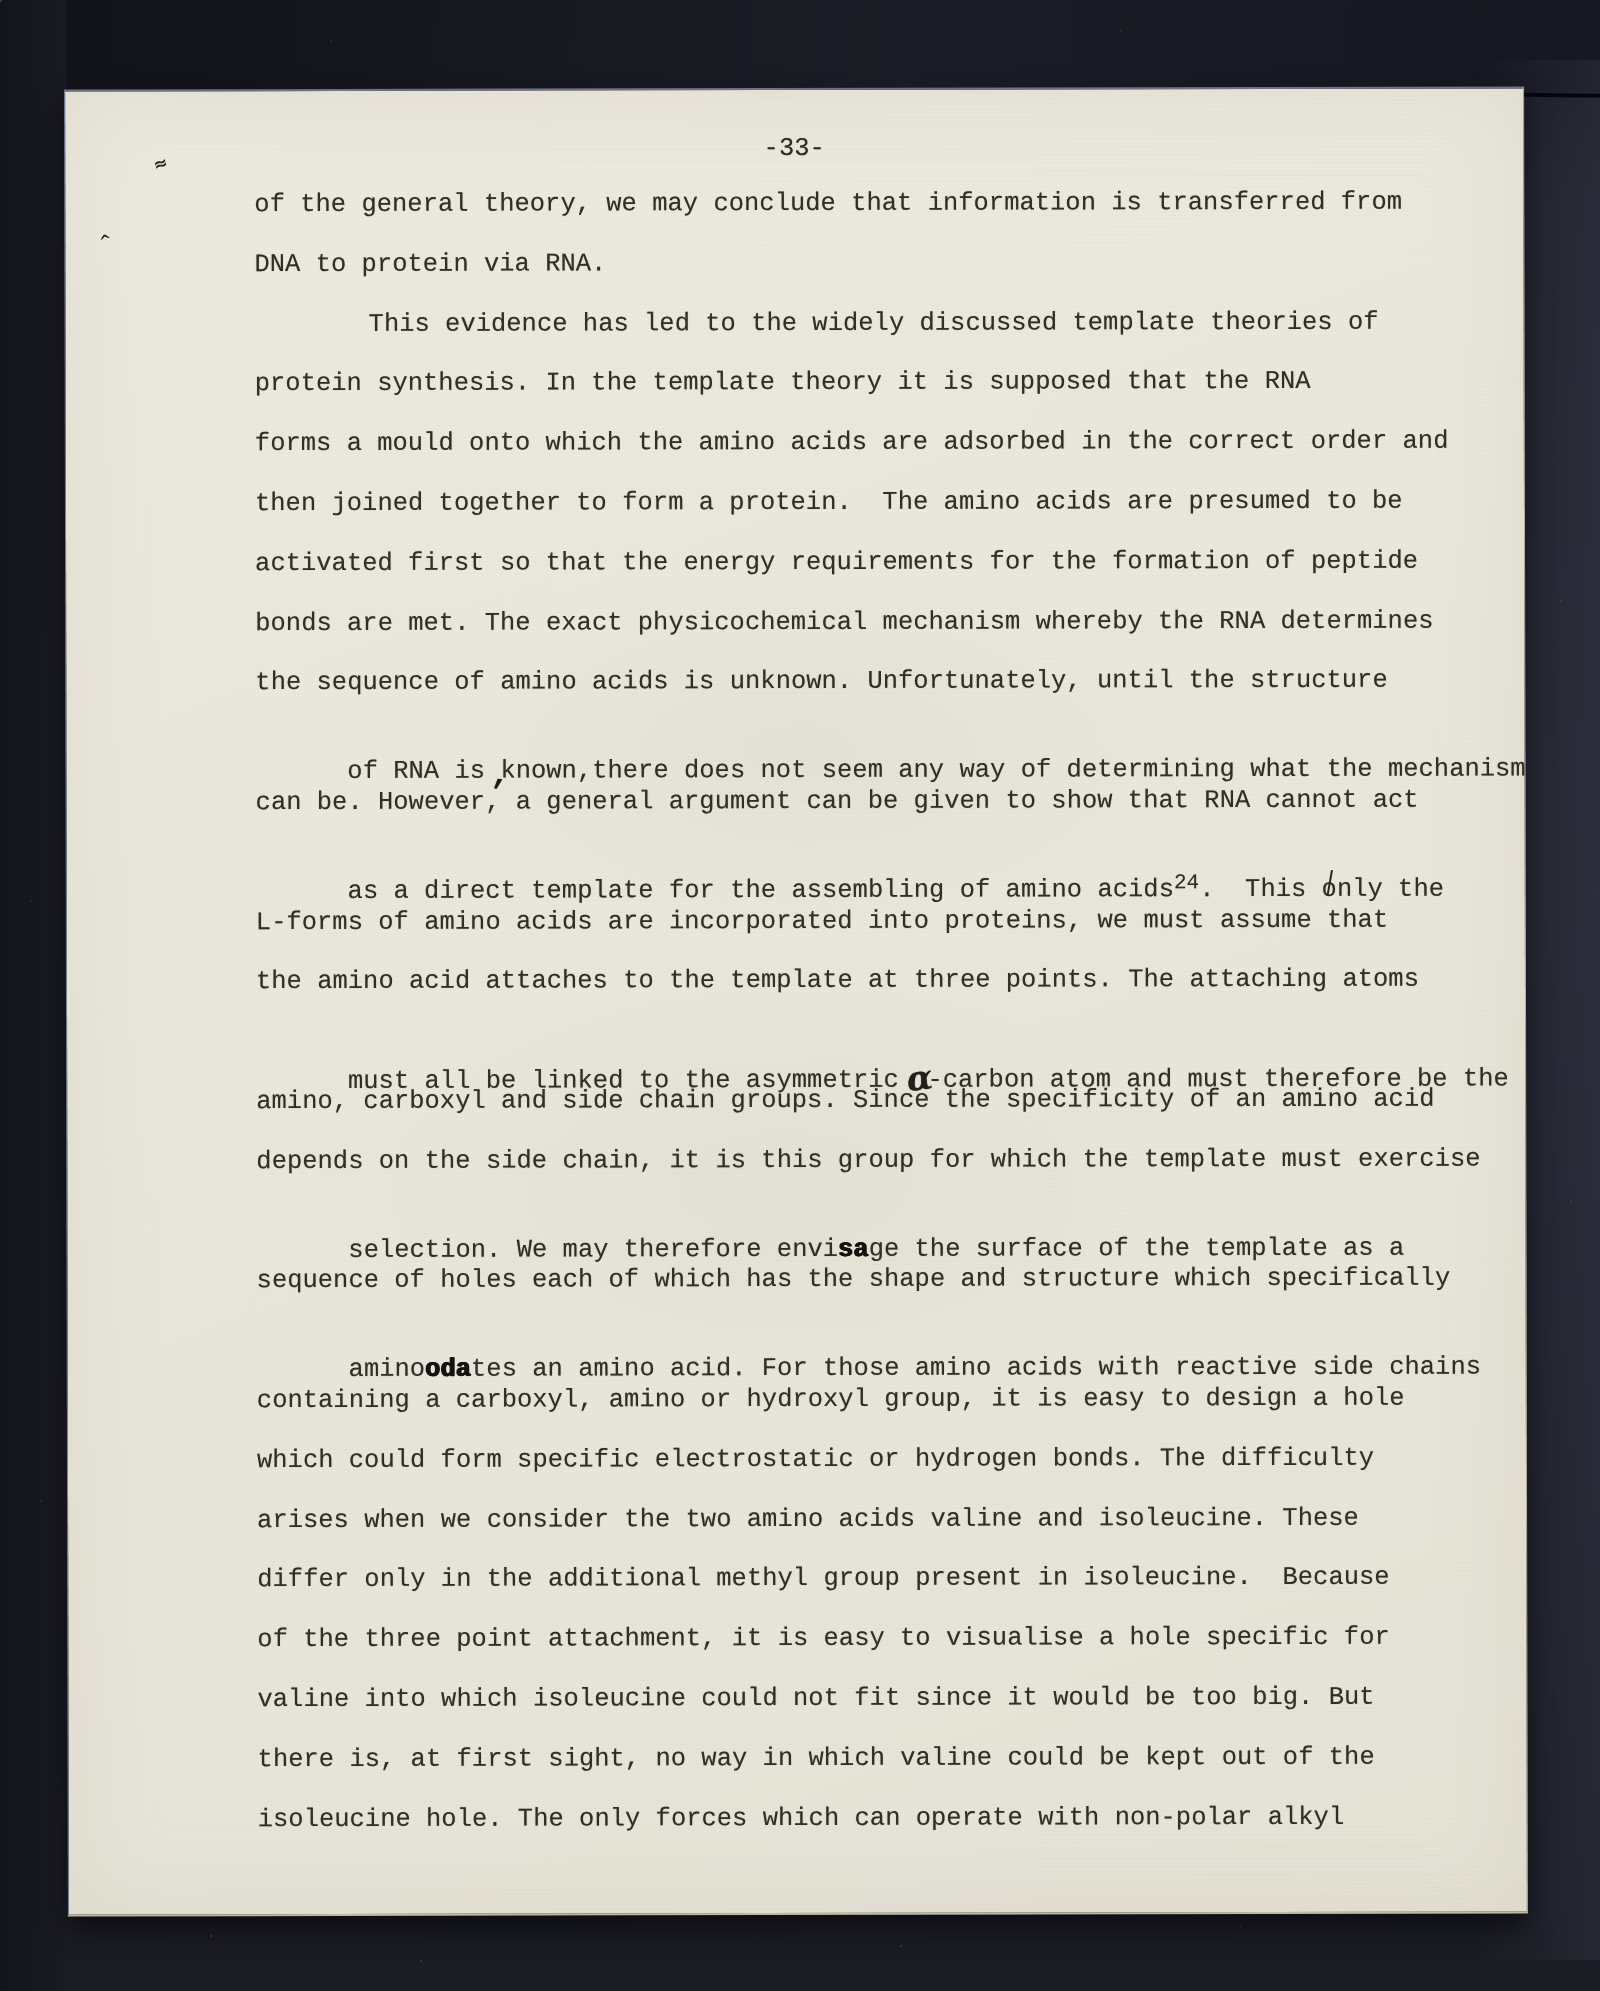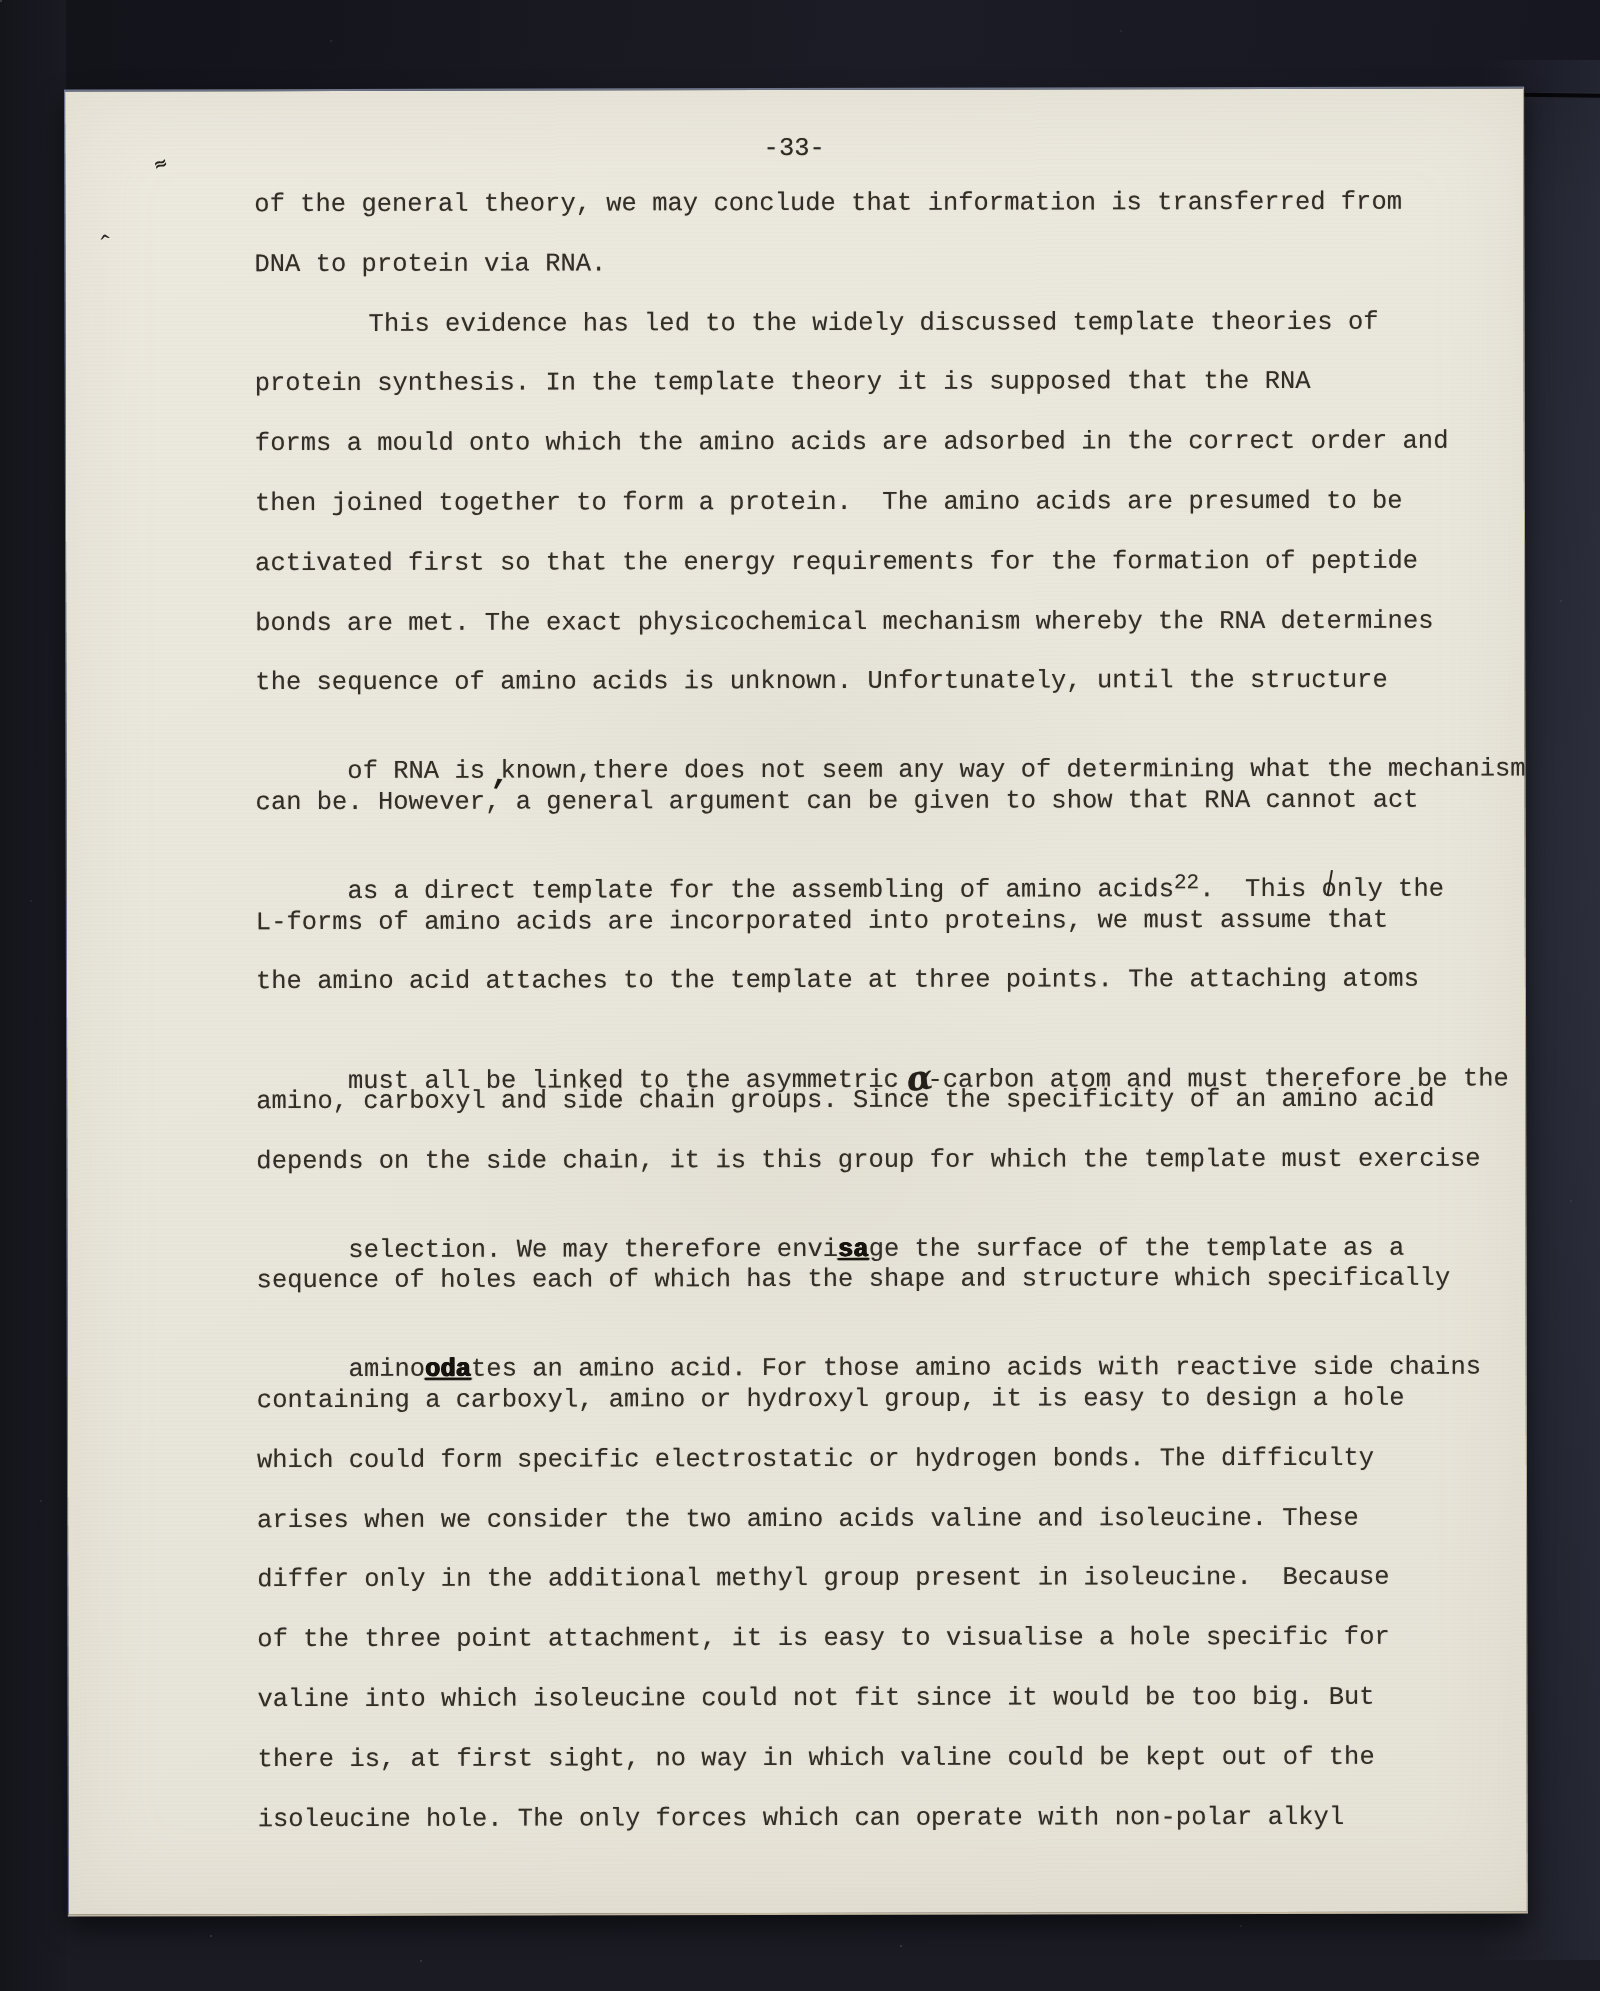--- a/index.html
+++ b/index.html
@@ -48,21 +48,21 @@
     font-size:25.5px;color:#2e2a24;text-shadow:0 0 1px rgba(46,42,36,.45);}
   .textblock{position:absolute;left:189px;top:99px;width:1248px;
     font-size:25.5px;color:#322d26;text-shadow:0 0 1px rgba(50,45,38,.4);}
   .ln{height:59.8px;white-space:pre;position:relative;}
   .ln.indent{padding-left:114px;}
   .sup{font-size:21px;vertical-align:8px;line-height:0;}
   .alpha{font-family:"DejaVu Serif",serif;font-style:italic;font-weight:bold;
     font-size:34px;color:#242019;display:inline-block;
     transform:rotate(-7deg) translateY(3px);letter-spacing:-2px;margin:0 -3px 0 -8px;}
   .overstrike{font-weight:bold;color:#16130f;
-    text-shadow:.7px 0 0 #16130f,-.7px 0 0 #16130f,0 .4px 0 #16130f;text-decoration:underline;}
+    text-shadow:.7px 0 0 #16130f,-.7px 0 0 #16130f,0 .4px 0 #16130f;}
   .o-strike{position:relative;display:inline-block;}
   .o-strike i{position:absolute;left:7px;top:-5px;width:2px;height:26px;
     background:#2c2722;transform:rotate(10deg);}
   .hand-comma{position:absolute;left:236px;top:30px;font-size:31px;font-weight:bold;
     color:#1d1a14;transform:rotate(6deg);}
   .ink-mark{position:absolute;color:#26231e;font-family:"DejaVu Sans",sans-serif;}
   .ink-mark.m1{left:88px;top:62px;font-size:17px;font-weight:bold;transform:rotate(-18deg);}
   .ink-mark.m2{left:34px;top:140px;font-size:15px;font-weight:bold;transform:rotate(-12deg);}
 </style>
 </head>
@@ -92,21 +92,21 @@
     <div class="ln">then joined together to form a protein.  The amino acids are presumed to be</div>
     <div class="ln">activated first so that the energy requirements for the formation of peptide</div>
     <div class="ln">bonds are met. The exact physicochemical mechanism whereby the RNA determines</div>
     <div class="ln">the sequence of amino acids is unknown. Unfortunately, until the structure</div>
     <div class="ln">
       <span>of RNA is known,there does not seem any way of determining what the mechanism</span>
       <span class="hand-comma">,</span>
     </div>
     <div class="ln">can be. However, a general argument can be given to show that RNA cannot act</div>
     <div class="ln">
-      <span>as a direct template for the assembling of amino acids</span><span class="sup">22</span><span>.  This </span><span class="o-strike"><span>o</span><i></i></span><span>nly the</span>
+      <span>as a direct template for the assembling of amino acids</span><span class="sup">24</span><span>.  This </span><span class="o-strike"><span>o</span><i></i></span><span>nly the</span>
     </div>
     <div class="ln">L-forms of amino acids are incorporated into proteins, we must assume that</div>
     <div class="ln">the amino acid attaches to the template at three points. The attaching atoms</div>
     <div class="ln">
       <span>must all be linked to the asymmetric </span><span class="alpha">α</span><span>-carbon atom and must therefore be the</span>
     </div>
     <div class="ln">amino, carboxyl and side chain groups. Since the specificity of an amino acid</div>
     <div class="ln">depends on the side chain, it is this group for which the template must exercise</div>
     <div class="ln">
       <span>selection. We may therefore envi</span><span class="overstrike">sa</span><span>ge the surface of the template as a</span>

